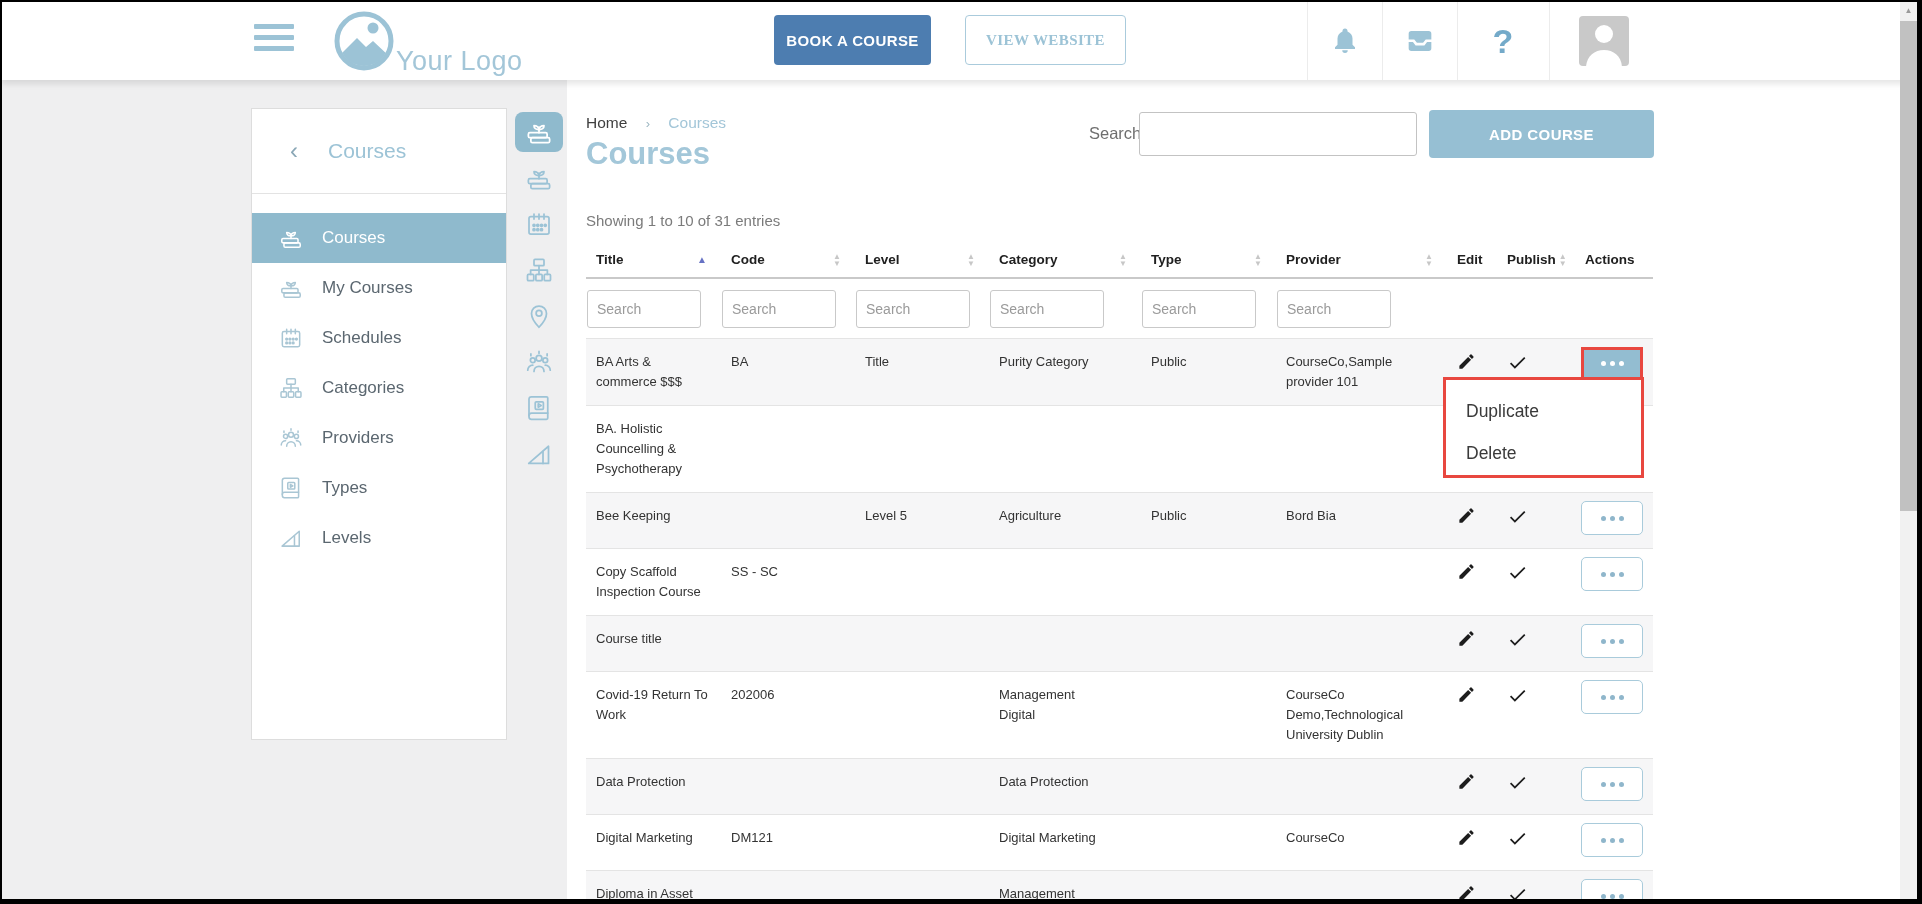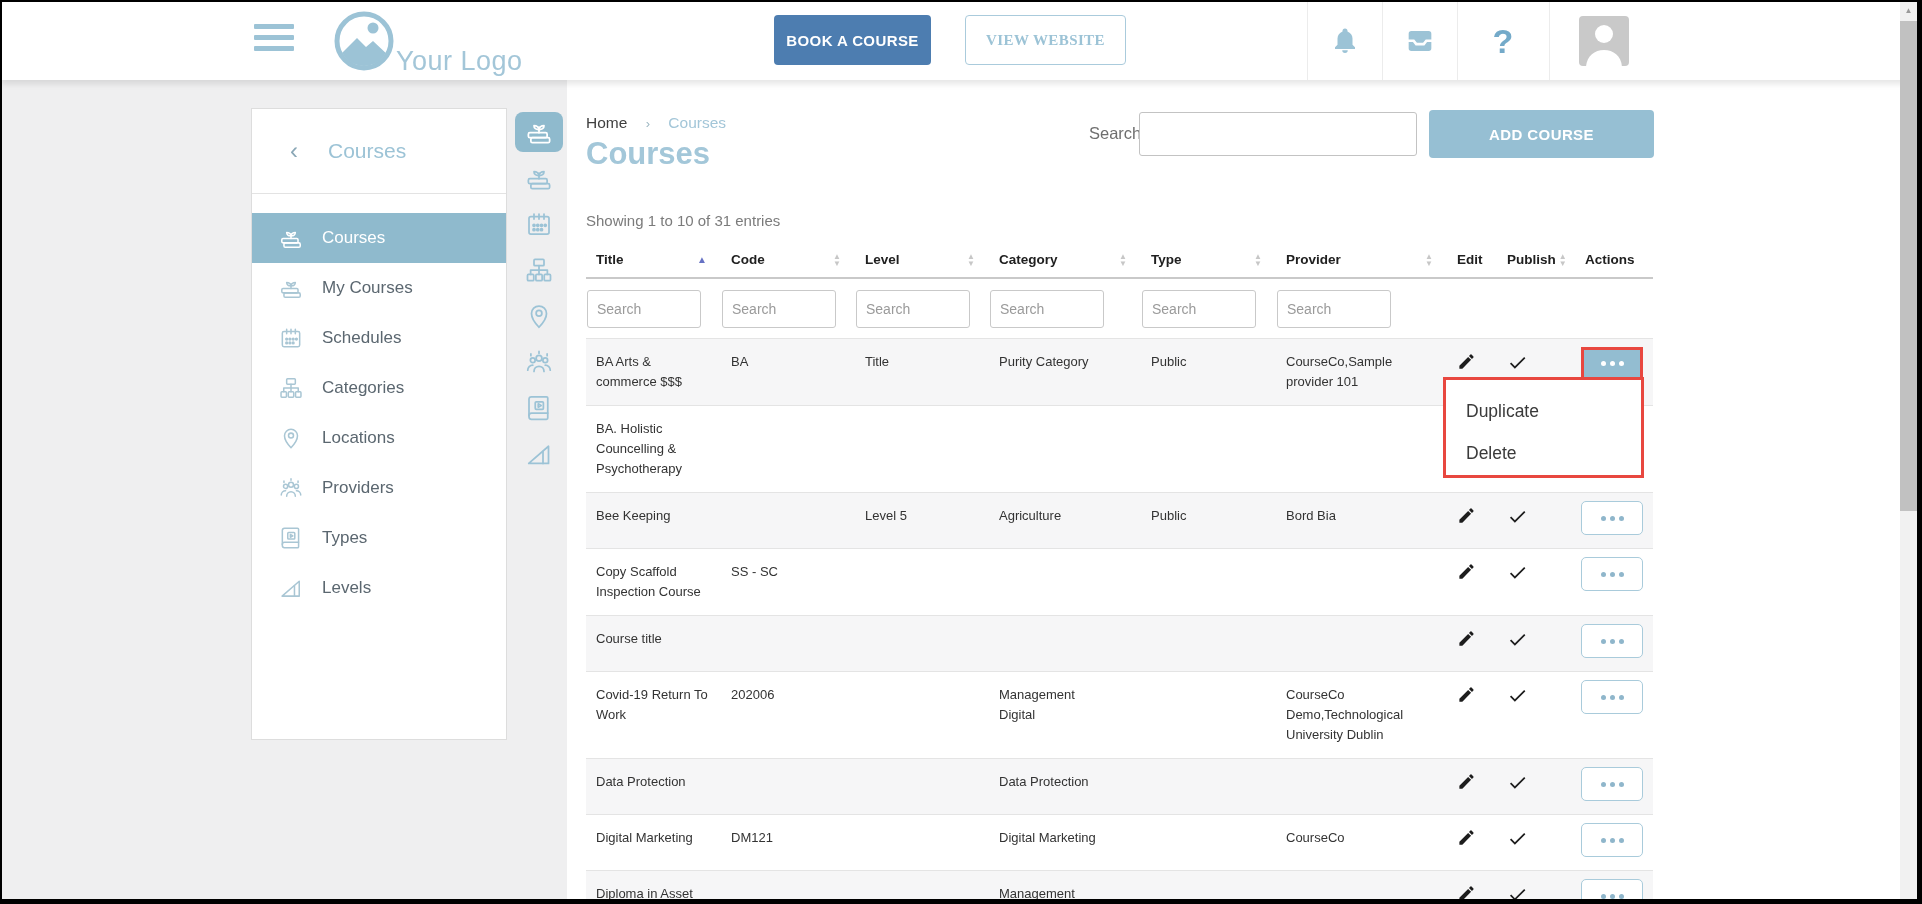--- a/index.html
+++ b/index.html
@@ -194,29 +194,20 @@
                 <rect x="9.5" y="15.5" width="5" height="5" rx=".8"></rect>
                 <rect x="16.2" y="15.5" width="5" height="5" rx=".8"></rect>
                 <path d="M12 8.5v3.5M5.3 15.5V12h13.4v3.5M12 12v3.5"></path>
               </svg>
             </span>
             <span class="sb-label">Categories</span>
           </div>
           <div class="sb-item">
             <span class="sb-ic">
               <svg viewBox="0 0 24 24" width="26" height="26" fill="none" stroke="currentColor" stroke-width="1.4" stroke-linecap="round" stroke-linejoin="round">
-                <path d="M12 21s-6-6.2-6-11a6 6 0 0 1 12 0c0 4.8-6 11-6 11z"></path>
-                <circle cx="12" cy="9.8" r="2.3"></circle>
-              </svg>
-            </span>
-            <span class="sb-label">Locations</span>
-          </div>
-          <div class="sb-item">
-            <span class="sb-ic">
-              <svg viewBox="0 0 24 24" width="26" height="26" fill="none" stroke="currentColor" stroke-width="1.4" stroke-linecap="round" stroke-linejoin="round">
                 <circle cx="7" cy="10.5" r="1.9"></circle>
                 <circle cx="17" cy="10.5" r="1.9"></circle>
                 <circle cx="12" cy="9" r="2.3"></circle>
                 <path d="M3 18.5c0-2.2 1.8-4 4-4M21 18.5c0-2.2-1.8-4-4-4M8 19.5c0-2.3 1.8-4.1 4-4.1s4 1.8 4 4.1"></path>
                 <path d="M5.5 5.5v1.4M12 3.5v1.4M18.5 5.5v1.4"></path>
               </svg>
             </span>
             <span class="sb-label">Providers</span>
           </div>
           <div class="sb-item">

